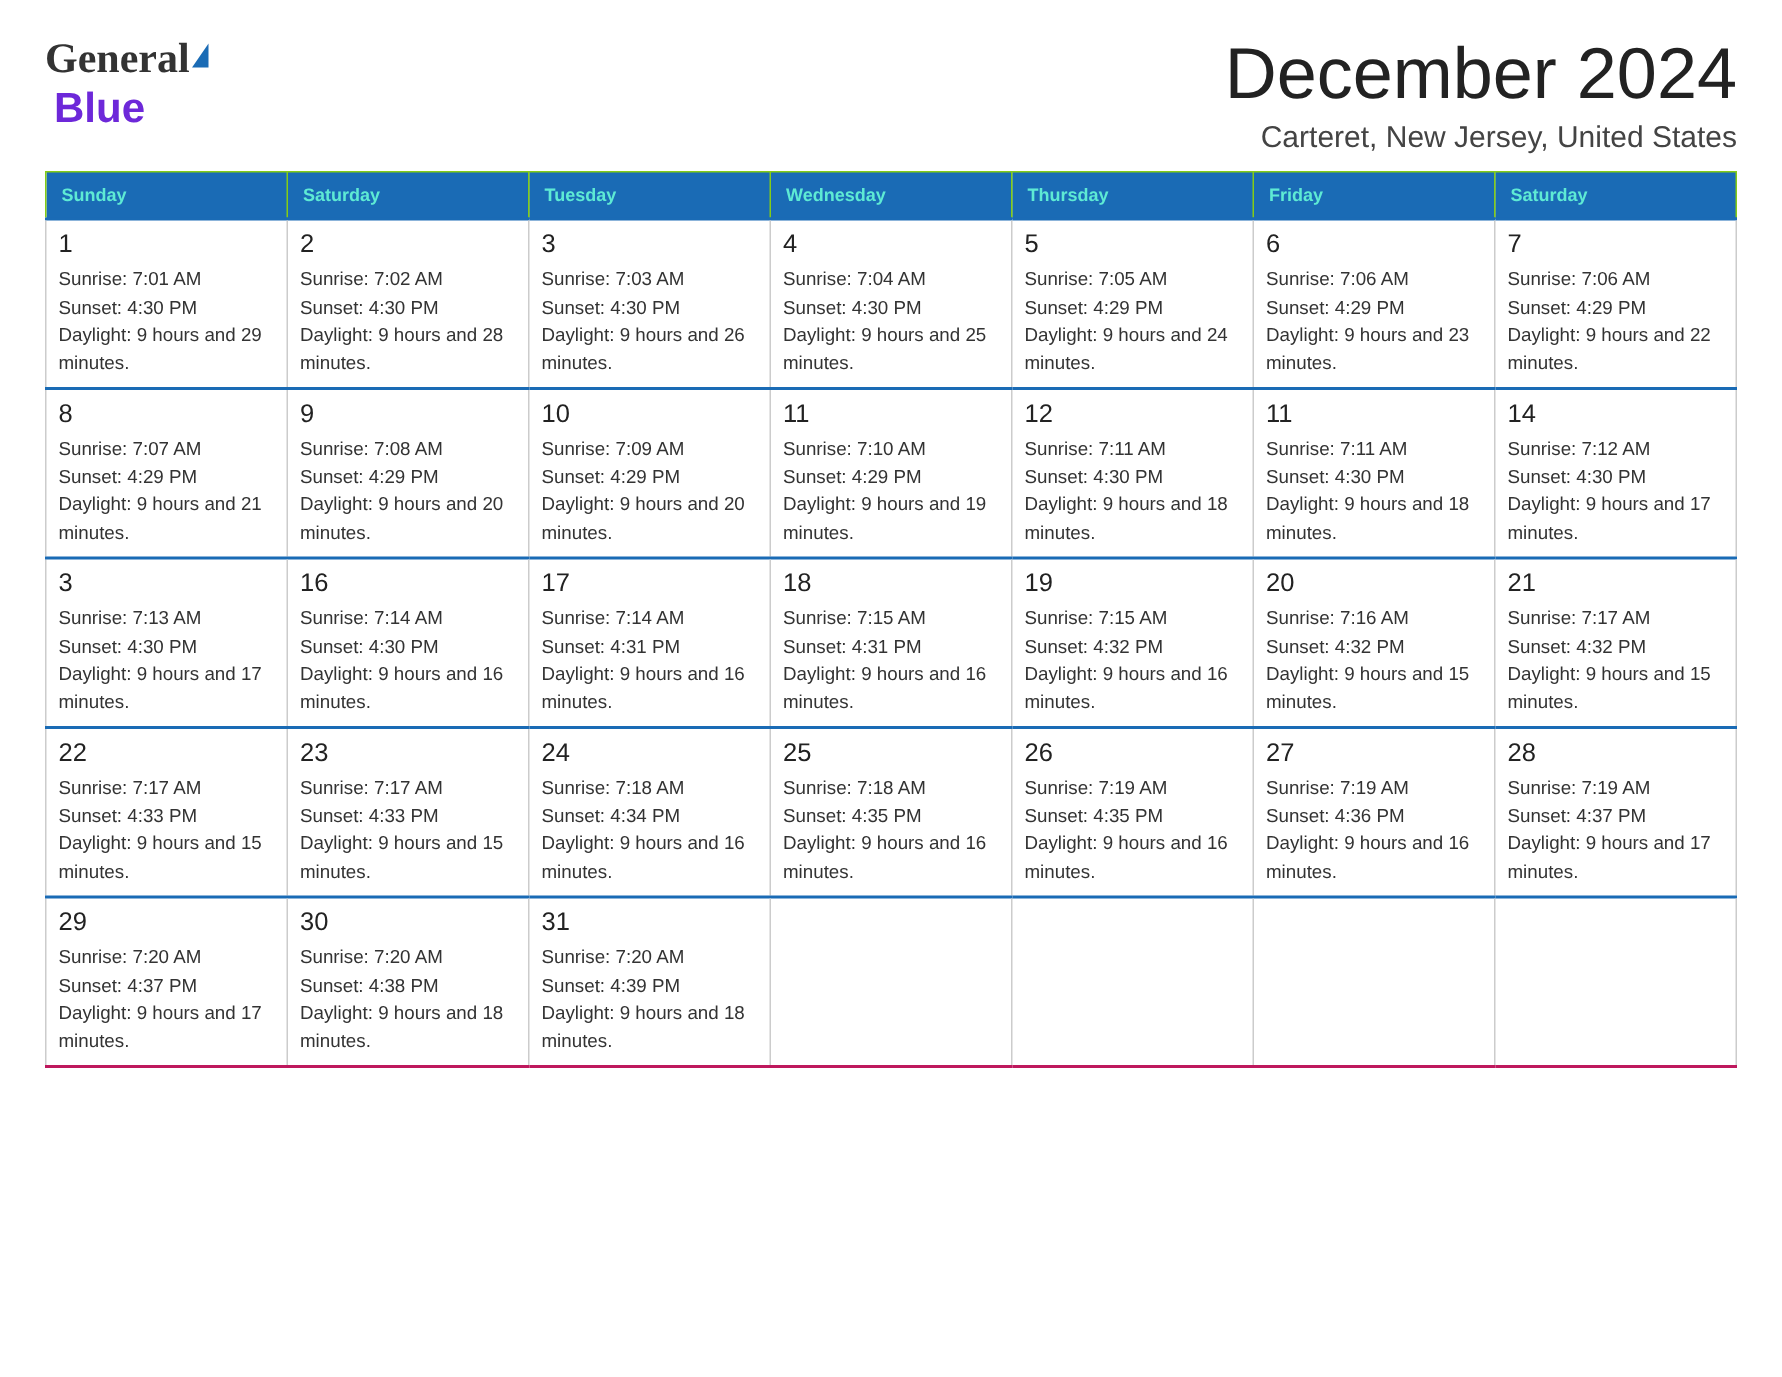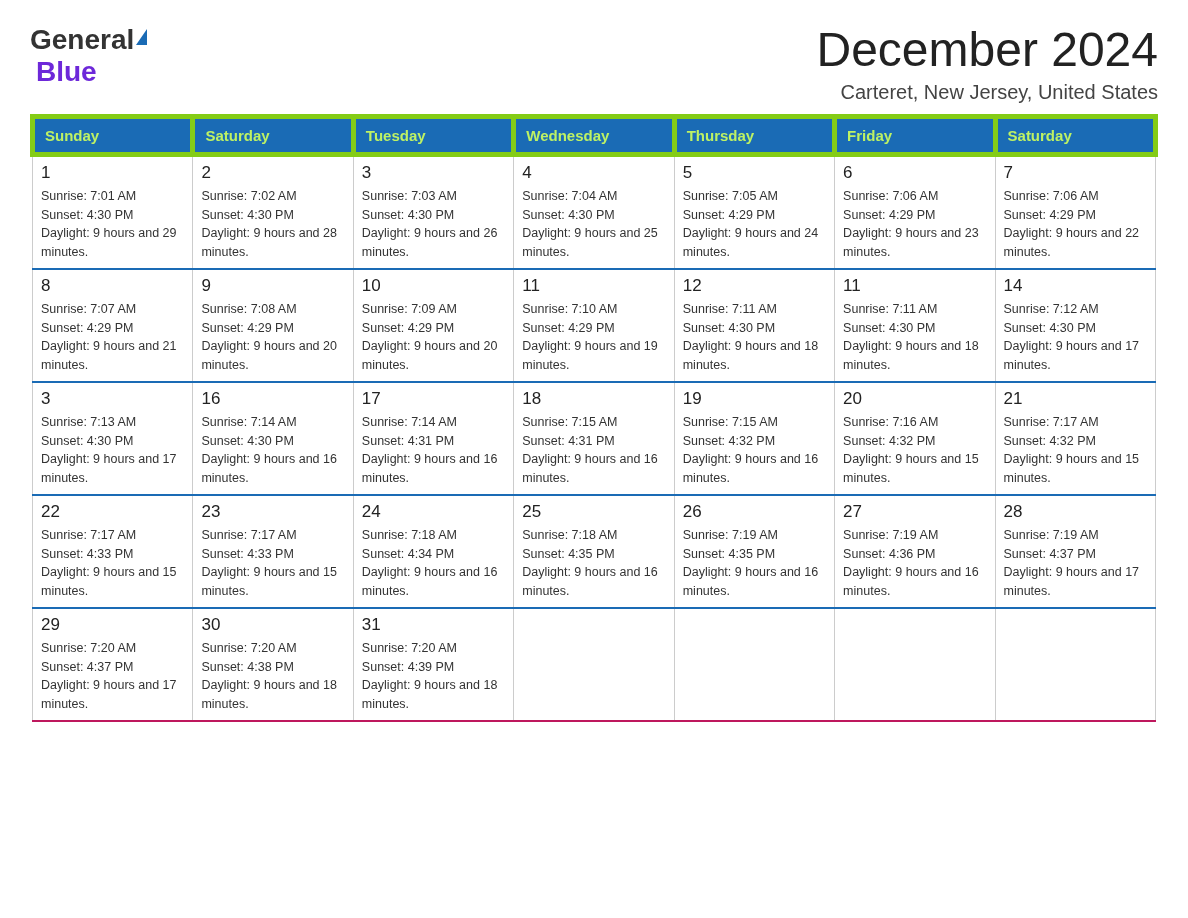--- a/index.html
+++ b/index.html
@@ -31,26 +31,26 @@
       color: #444;
       margin-top: 4px;
     }
     .calendar {
       width: 100%;
       border-collapse: collapse;
       margin-top: 10px;
     }
     .calendar thead th {
       background-color: #1a6bb5;
-      color: #bef264;
-      font-size: 15px;
+      color: #5eead4;
+      font-size: 12px;
       font-weight: 600;
       padding: 8px 10px;
       text-align: left;
-      border: 5px solid #84cc16;
+      border: 1px solid #84cc16;
     }
     .calendar tbody td {
       vertical-align: top;
       border: 1px solid #ccc;
       padding: 6px 8px;
       width: 14.28%;
       min-height: 90px;
     }
     .calendar tbody tr:last-child td {
       border-bottom: 2px solid #be185d;
@@ -95,20 +95,21 @@
       color: #6d28d9;
       margin-left: 6px;
     }
     .logo-wrap {
       display: flex;
       flex-direction: column;
     }
     .logo-line1 {
       display: flex;
       align-items: center;
+      font-family: Liberation Serif, serif;
     }
     .logo-line2 {
       display: flex;
       align-items: center;
       margin-left: 0;
     }
   </style>
 </head>
 <body>
 

